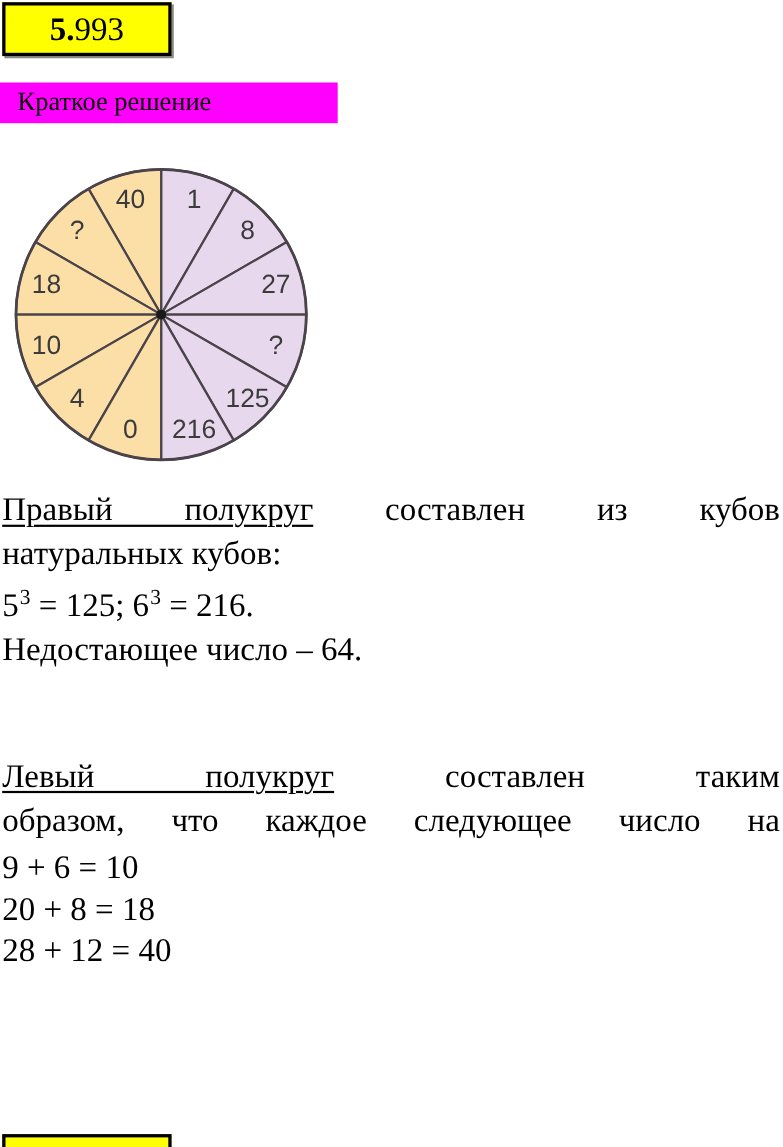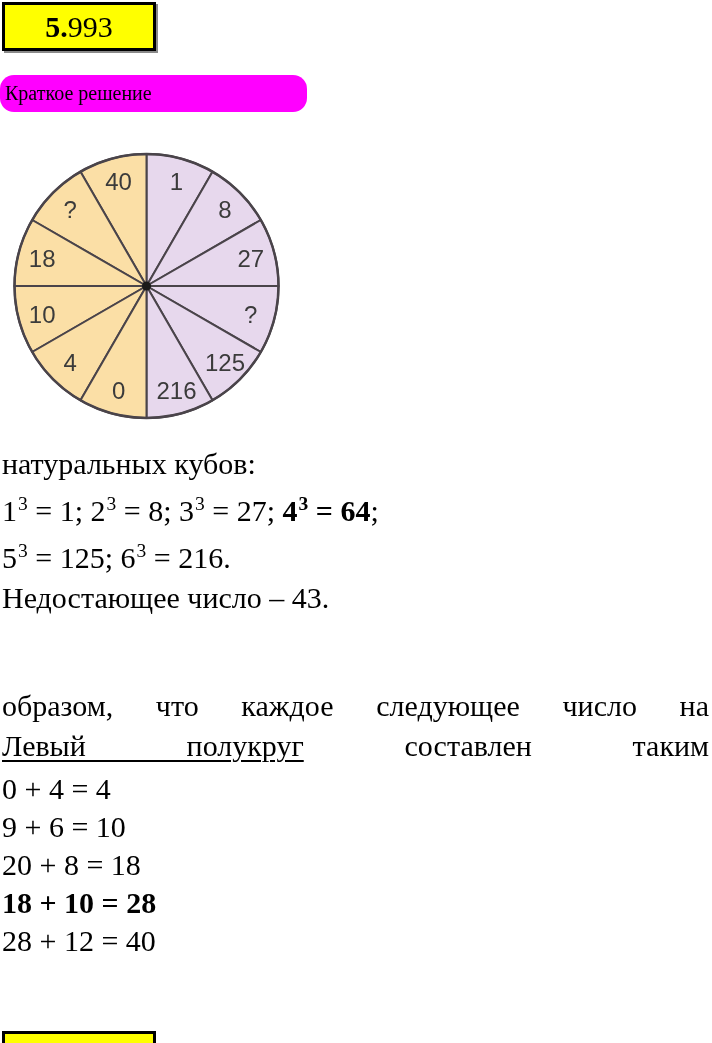--- a/index.html
+++ b/index.html
@@ -15,23 +15,22 @@
     border:3px solid #000;
     box-shadow:2px 2px 0 #8a8a8a;
     display:flex;align-items:center;justify-content:center;
     font-size:30px;
   }
   .problem-box .bold{font-weight:bold;}
   
   .brief-heading{
     position:absolute;top:75px;left:0;width:307px;height:37px;
     background:var(--magenta,#ff00ff);
-    font-size:20px;line-height:37px;padding-left:5px;box-sizing:border-box;
+    font-size:24px;line-height:37px;padding-left:16px;box-sizing:border-box;
     white-space:nowrap;
-    border-radius:14px;
   }
   
   .circle-figure{position:absolute;top:145px;left:0;width:300px;height:285px;}
   .wedge{stroke:var(--circle-stroke,#4a444a);stroke-width:2;stroke-linejoin:round;}
   .wedge.left{fill:var(--left-fill,#fbdfa6);}
   .wedge.right{fill:var(--right-fill,#e7d8ed);}
   .circle-outline{fill:none;stroke:var(--circle-stroke,#4a444a);stroke-width:2.5;}
   .sector-label{
     font-family:"Liberation Sans", sans-serif;
     font-size:24px;fill:#3b3b3b;
@@ -90,38 +89,36 @@
   <text class="sector-label" x="118.6" y="245.3">0</text>
   <text class="sector-label" x="176.5" y="36.7">1</text>
   <text class="sector-label" x="225" y="64.6">8</text>
   <text class="sector-label" x="250.8" y="113.5">27</text>
   <text class="sector-label" x="250.8" y="169">?</text>
   <text class="sector-label" x="225" y="217.4">125</text>
   <text class="sector-label" x="176.5" y="245.3">216</text>
 </svg>
 
 <div class="solution solution-right">
+  <div class="jline">
+    <span class="u">Правый полукруг</span>
+    <span>составлен из кубов</span>
+  </div>
   <div class="line">натуральных кубов:</div>
-  <div class="line">
-    <span>1<sup>3</sup> = 1; 2<sup>3</sup> = 8; 3<sup>3</sup> = 27;</span>
-    <span class="bold">4<sup>3</sup> = 64</span><span>;</span>
-  </div>
   <div class="line">5<sup>3</sup> = 125; 6<sup>3</sup> = 216.</div>
-  <div class="line">Недостающее число – 43.</div>
+  <div class="line">Недостающее число – 64.</div>
 </div>
 
 <div class="solution solution-left">
-  <div class="jline">образом, что каждое следующее число на</div>
   <div class="jline">
     <span class="u">Левый полукруг</span>
     <span>составлен</span>
     <span>таким</span>
   </div>
+  <div class="jline">образом, что каждое следующее число на</div>
   <div class="additions">
-    <div class="eq">0 + 4 = 4</div>
     <div class="eq">9 + 6 = 10</div>
     <div class="eq">20 + 8 = 18</div>
-    <div class="eq bold">18 + 10 = 28</div>
     <div class="eq">28 + 12 = 40</div>
   </div>
 </div>
 
 <div class="next-box"></div>
 
 </body></html>

